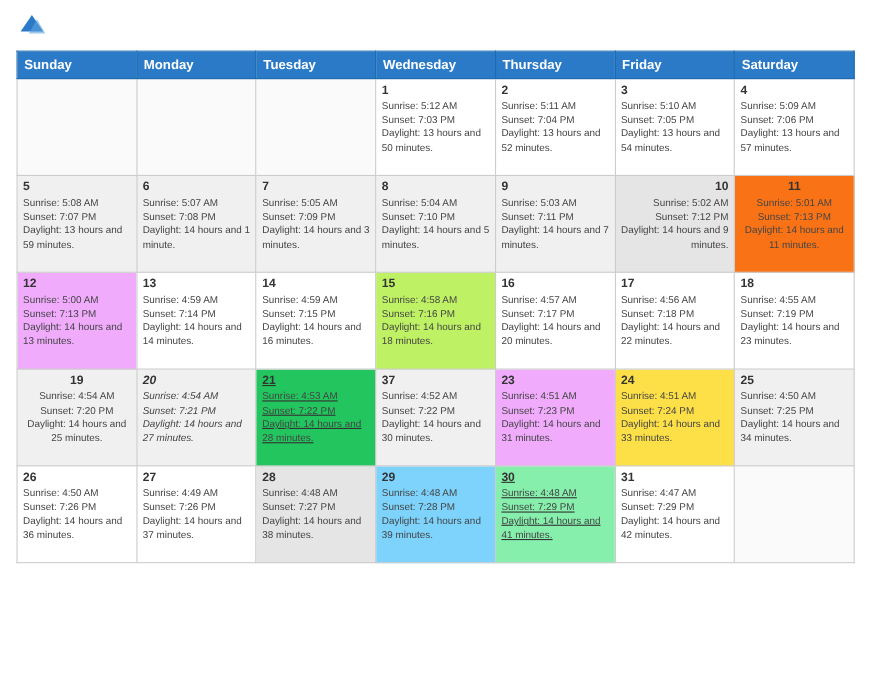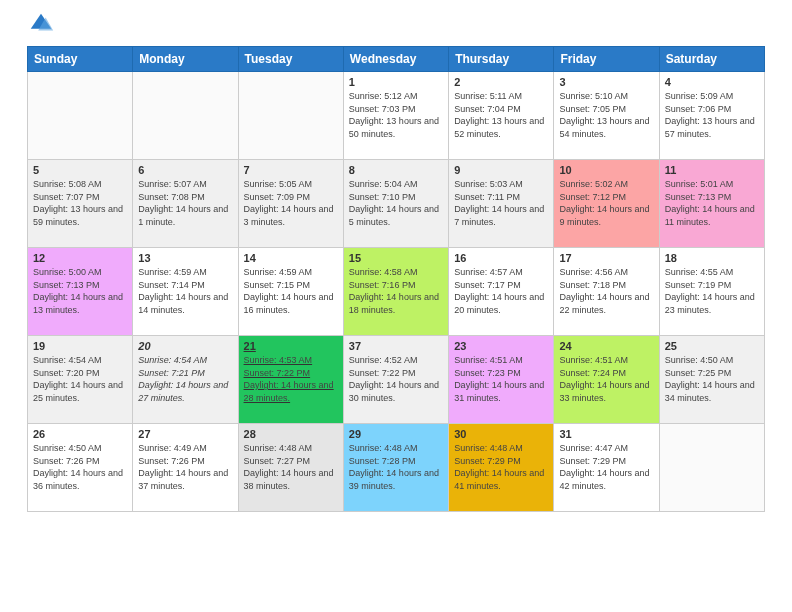--- a/index.html
+++ b/index.html
@@ -6,21 +6,21 @@
     body {
       width: 792px;
       height: 612px;
       font-family: Arial, sans-serif;
       background: #fff;
       overflow: hidden;
     }
     .page {
       width: 792px;
       height: 471px;
-      padding: 10px 27px;
+      padding: 10px 15px;
       display: flex;
       flex-direction: column;
     }
     .header {
       display: flex;
       justify-content: space-between;
       align-items: flex-start;
       margin-bottom: 8px;
     }
     .logo {
@@ -189,27 +189,27 @@
         <div class="day-info">
           Sunrise: 5:04 AM<br>Sunset: 7:10 PM<br>Daylight: 14 hours and 5 minutes.
         </div>
           </td>
           <td style="background: rgb(240, 240, 240);">
             <div class="day-num">9</div>
         <div class="day-info">
           Sunrise: 5:03 AM<br>Sunset: 7:11 PM<br>Daylight: 14 hours and 7 minutes.
         </div>
           </td>
-          <td style="background: #fca5a5;">
+          <td style="background: #e5e5e5; text-align: right;">
             <div class="day-num">10</div>
         <div class="day-info">
           Sunrise: 5:02 AM<br>Sunset: 7:12 PM<br>Daylight: 14 hours and 9 minutes.
         </div>
           </td>
-          <td style="background: #f9a8d4;">
+          <td style="background: #f97316; text-align: center;">
             <div class="day-num">11</div>
         <div class="day-info">
           Sunrise: 5:01 AM<br>Sunset: 7:13 PM<br>Daylight: 14 hours and 11 minutes.
         </div>
           </td>
         </tr>
         <tr>
           <td style="background: #f0abfc;">
             <div class="day-num">12</div>
         <div class="day-info">
@@ -247,21 +247,21 @@
         </div>
           </td>
           <td style="background: rgb(255, 255, 255);">
             <div class="day-num">18</div>
         <div class="day-info">
           Sunrise: 4:55 AM<br>Sunset: 7:19 PM<br>Daylight: 14 hours and 23 minutes.
         </div>
           </td>
         </tr>
         <tr>
-          <td style="background: rgb(240, 240, 240);">
+          <td style="background: rgb(240, 240, 240); text-align: center;">
             <div class="day-num">19</div>
         <div class="day-info">
           Sunrise: 4:54 AM<br>Sunset: 7:20 PM<br>Daylight: 14 hours and 25 minutes.
         </div>
           </td>
           <td style="background: rgb(240, 240, 240); font-style: italic;">
             <div class="day-num">20</div>
         <div class="day-info">
           Sunrise: 4:54 AM<br>Sunset: 7:21 PM<br>Daylight: 14 hours and 27 minutes.
         </div>
@@ -277,21 +277,21 @@
         <div class="day-info">
           Sunrise: 4:52 AM<br>Sunset: 7:22 PM<br>Daylight: 14 hours and 30 minutes.
         </div>
           </td>
           <td style="background: #f0abfc;">
             <div class="day-num">23</div>
         <div class="day-info">
           Sunrise: 4:51 AM<br>Sunset: 7:23 PM<br>Daylight: 14 hours and 31 minutes.
         </div>
           </td>
-          <td style="background: #bef264;">
+          <td style="background: #fde047;">
             <div class="day-num">24</div>
         <div class="day-info">
           Sunrise: 4:51 AM<br>Sunset: 7:24 PM<br>Daylight: 14 hours and 33 minutes.
         </div>
           </td>
           <td style="background: rgb(240, 240, 240);">
             <div class="day-num">25</div>
         <div class="day-info">
           Sunrise: 4:50 AM<br>Sunset: 7:25 PM<br>Daylight: 14 hours and 34 minutes.
         </div>
@@ -315,21 +315,21 @@
         <div class="day-info">
           Sunrise: 4:48 AM<br>Sunset: 7:27 PM<br>Daylight: 14 hours and 38 minutes.
         </div>
           </td>
           <td style="background: #7dd3fc;">
             <div class="day-num">29</div>
         <div class="day-info">
           Sunrise: 4:48 AM<br>Sunset: 7:28 PM<br>Daylight: 14 hours and 39 minutes.
         </div>
           </td>
-          <td style="background: #eab308;">
+          <td style="background: #86efac; text-decoration: underline;">
             <div class="day-num">30</div>
         <div class="day-info">
           Sunrise: 4:48 AM<br>Sunset: 7:29 PM<br>Daylight: 14 hours and 41 minutes.
         </div>
           </td>
           <td style="background: rgb(255, 255, 255);">
             <div class="day-num">31</div>
         <div class="day-info">
           Sunrise: 4:47 AM<br>Sunset: 7:29 PM<br>Daylight: 14 hours and 42 minutes.
         </div>

